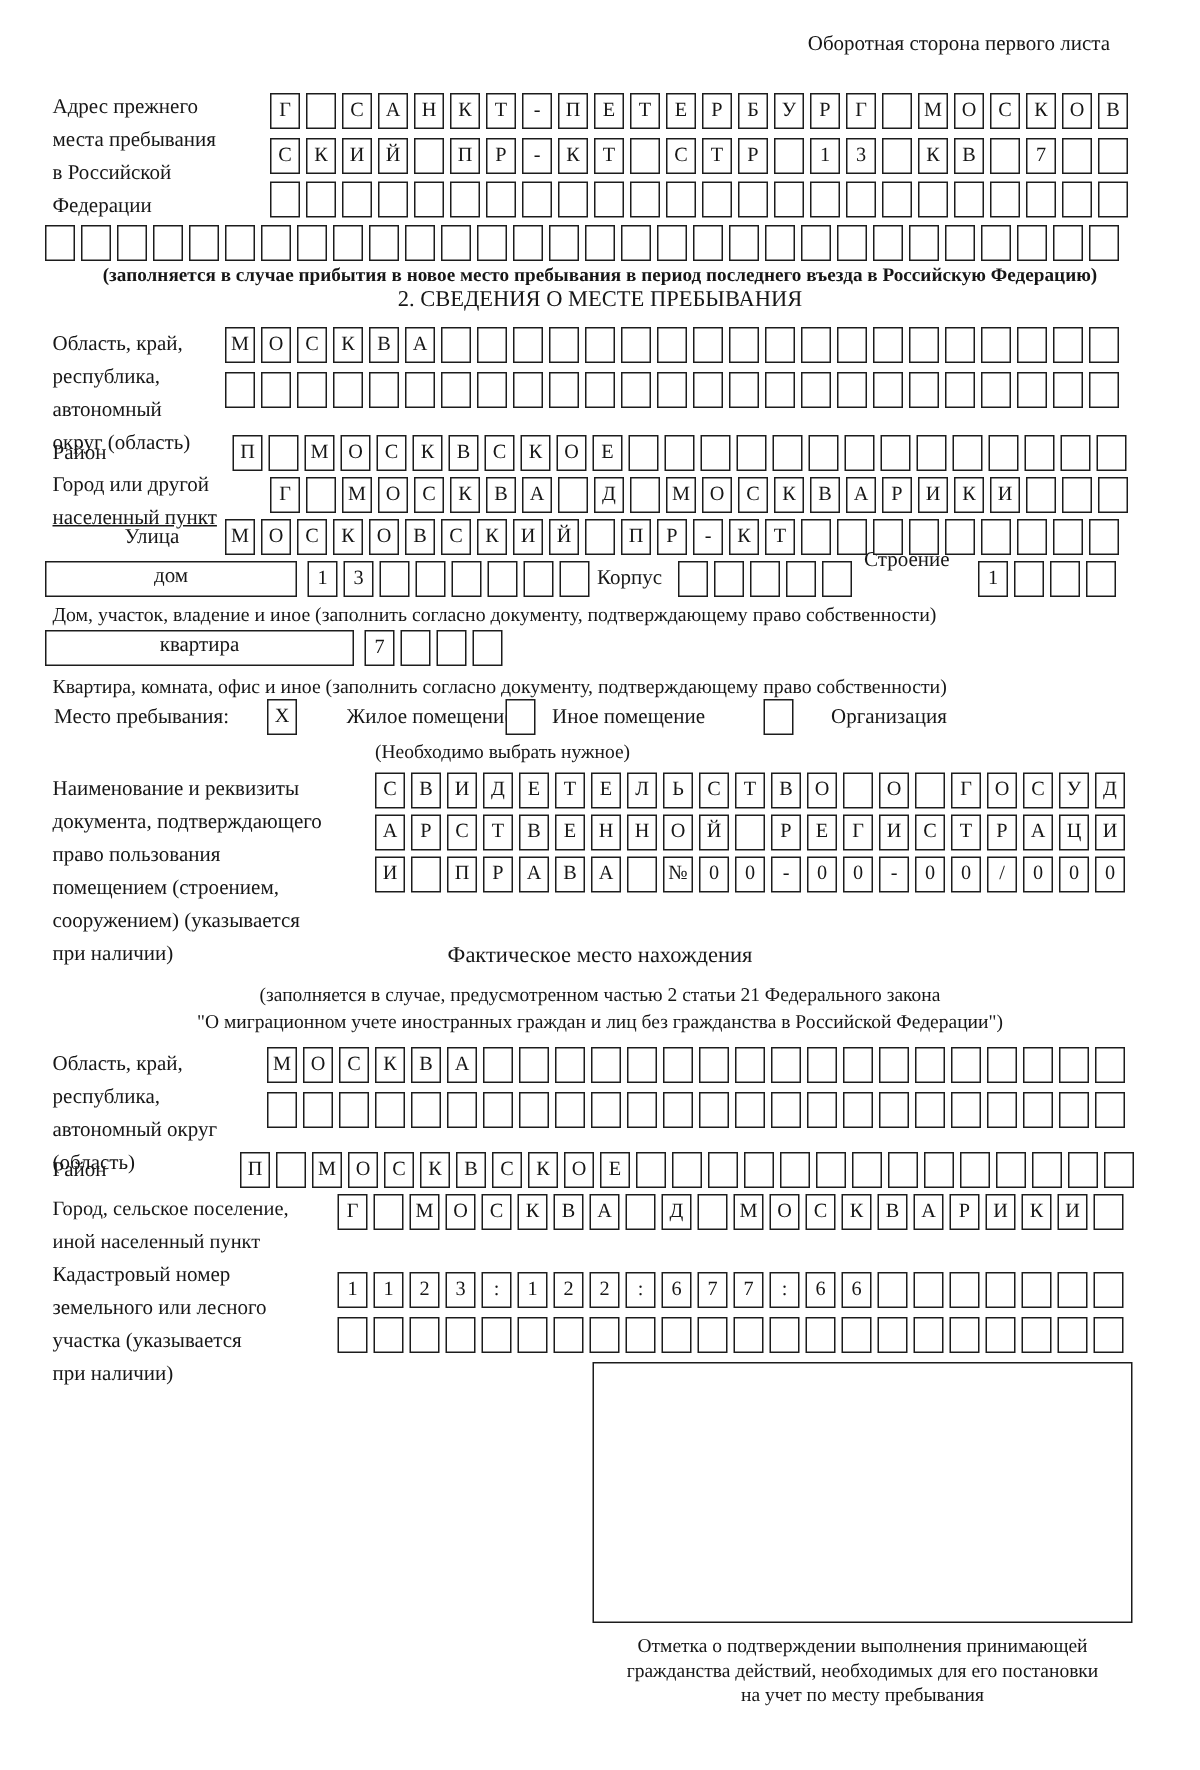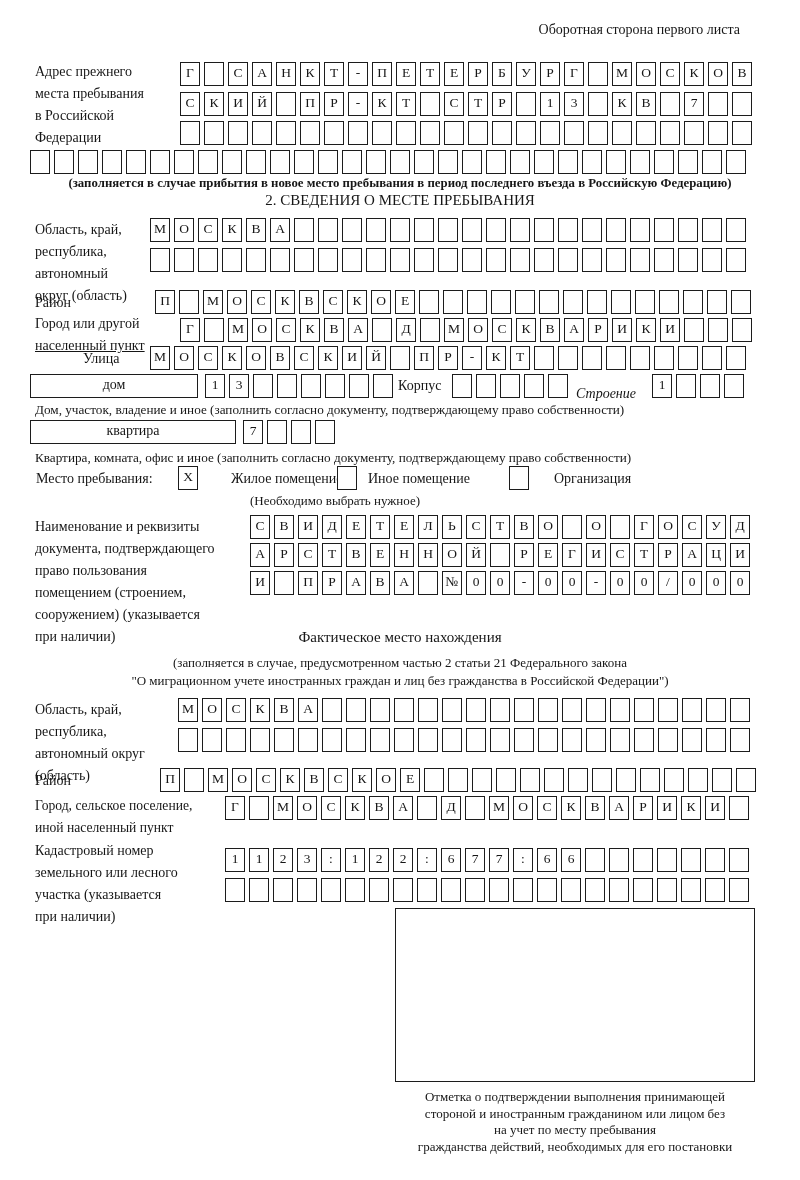--- a/index.html
+++ b/index.html
@@ -42,21 +42,21 @@
 <div class="lbl" style="left:35px;top:242px;">республика,</div>
 <div class="lbl" style="left:35px;top:264px;">автономный</div>
 <div class="lbl" style="left:35px;top:286px;">округ (область)</div>
 <div class="lbl" style="left:35px;top:293px;">Район</div>
 <div class="lbl" style="left:35px;top:314px;">Город или другой</div>
 <div class="lbl" style="left:35px;top:336px;text-decoration:underline;">населенный пункт</div>
 <div class="lbl" style="left:35px;top:349px;margin-left:48px;">Улица</div>
 
 <div class="wide-box" style="left:30px;top:374px;width:168px;">дом</div>
 <div class="lbl" style="left:398px;top:376px;">Корпус</div>
-<div class="lbl" style="left:576px;top:384px;font-style:italic;">Строение</div>
+<div class="lbl" style="left:576px;top:364px;">Строение</div>
 <div class="cap" style="left:35px;top:401px;font-size:13.2px;">Дом, участок, владение и иное (заполнить согласно документу, подтверждающему право собственности)</div>
 
 <div class="wide-box" style="left:30px;top:420px;width:206px;">квартира</div>
 <div class="cap" style="left:35px;top:449px;font-size:13.2px;">Квартира, комната, офис и иное (заполнить согласно документу, подтверждающему право собственности)</div>
 
 <div class="lbl" style="left:36px;top:469px;">Место пребывания:</div>
 <div class="cell" style="position:absolute;left:178px;top:466px;">X</div>
 <div class="lbl" style="left:203px;top:469px;margin-left:28px;">Жилое помещение</div>
 <div class="cell" style="position:absolute;left:337px;top:466px;"></div>
 <div class="lbl" style="left:368px;top:469px;">Иное помещение</div>
@@ -83,23 +83,22 @@
 <div class="lbl" style="left:35px;top:796px;font-size:13.6px;">Город, сельское поселение,</div>
 <div class="lbl" style="left:35px;top:818px;font-size:13.6px;">иной населенный пункт</div>
 <div class="lbl" style="left:35px;top:841px;">Кадастровый номер</div>
 <div class="lbl" style="left:35px;top:863px;">земельного или лесного</div>
 <div class="lbl" style="left:35px;top:885px;">участка (указывается</div>
 <div class="lbl" style="left:35px;top:907px;">при наличии)</div>
 
 <div class="stamp-box" style="left:395px;top:908px;width:360px;height:174px;"></div>
 <div class="stamp-cap" style="left:380px;top:1089px;width:390px;">
   <div>Отметка о подтверждении выполнения принимающей</div>
-  <div>стороной и иностранным гражданином или лицом без</div>
+  <div>гражданства действий, необходимых для его постановки</div>
   <div>на учет по месту пребывания</div>
-  <div>гражданства действий, необходимых для его постановки</div>
 </div>
 
 <div class="cell-row" style="left: 180px; top: 62px;">
     <div class="cell">Г</div>
     <div class="cell"></div>
     <div class="cell">С</div>
     <div class="cell">А</div>
     <div class="cell">Н</div>
     <div class="cell">К</div>
     <div class="cell">Т</div>

